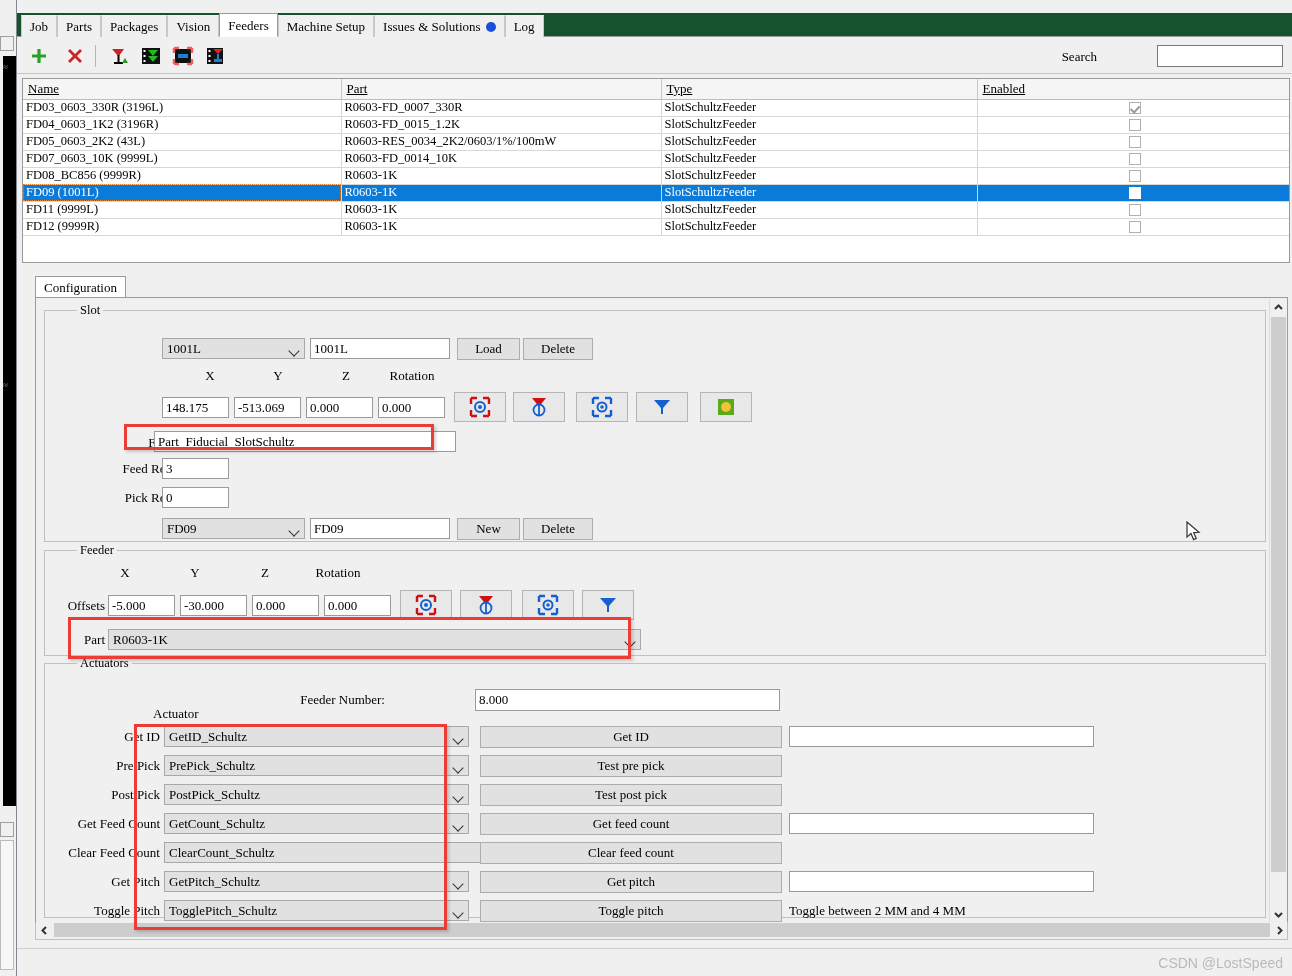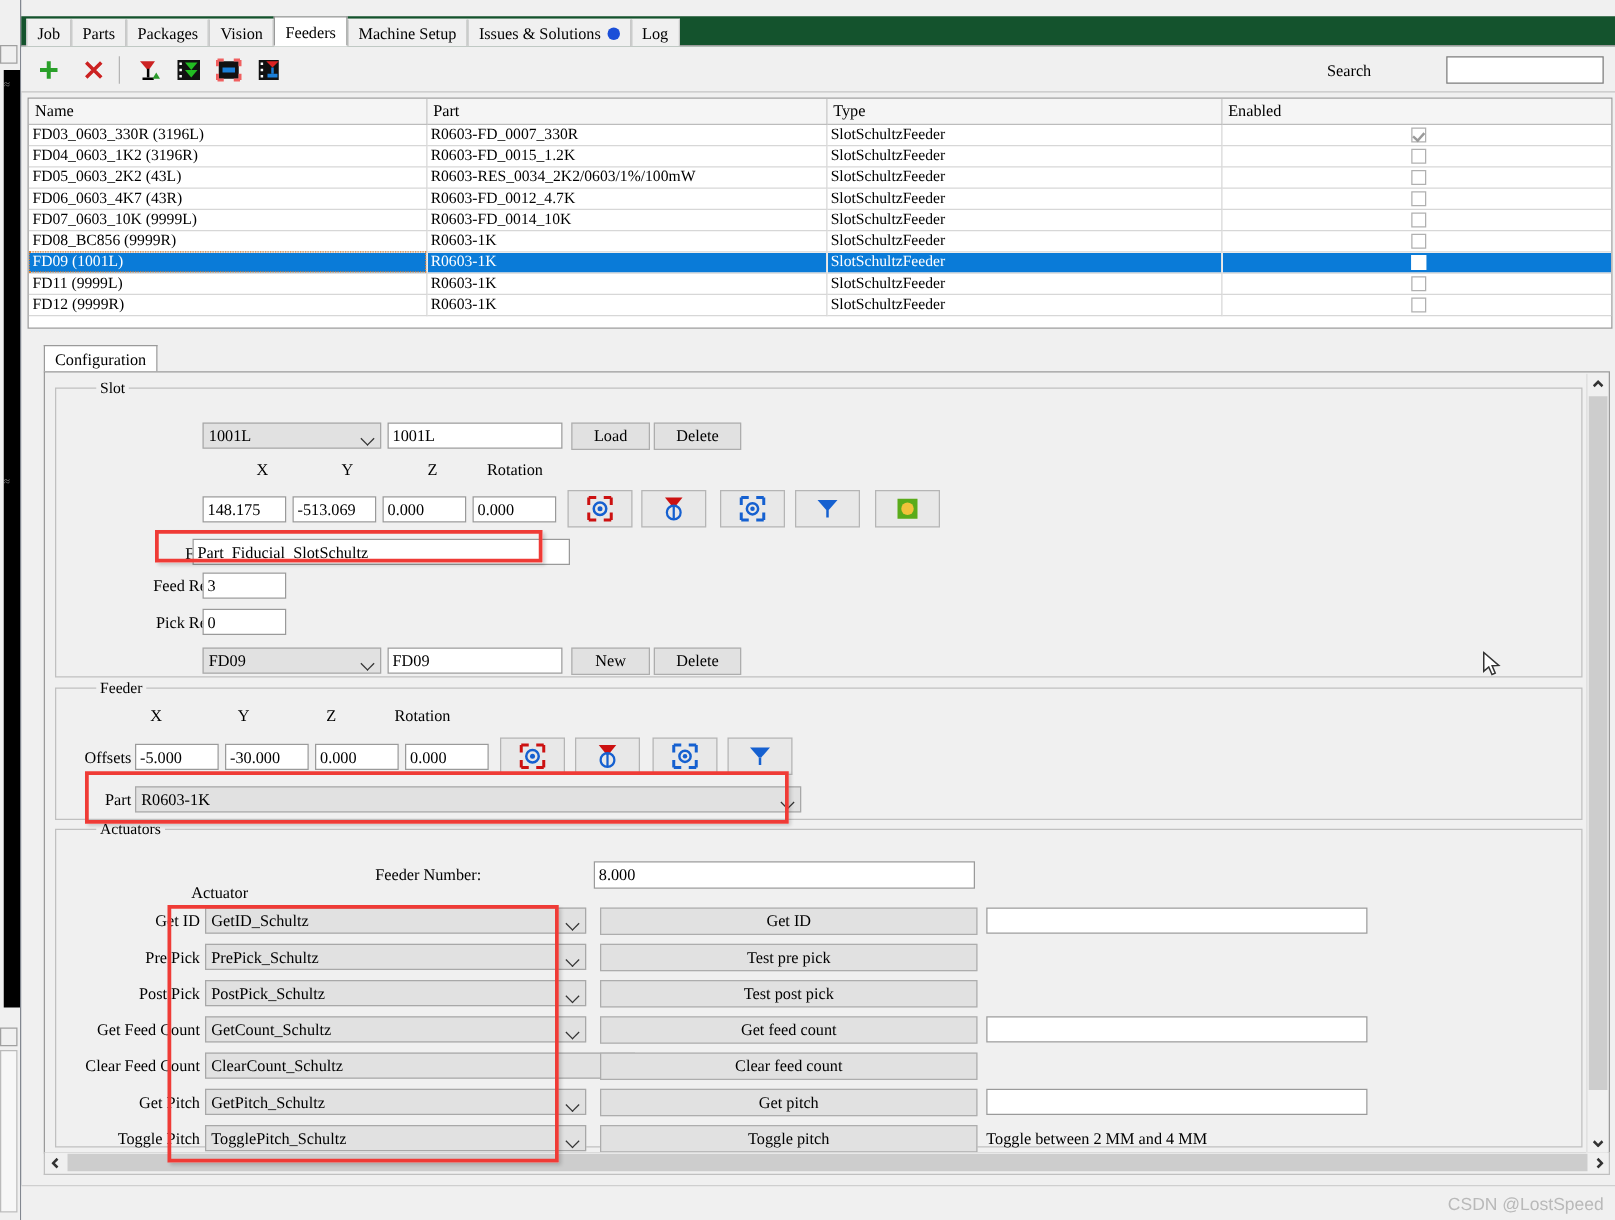--- a/index.html
+++ b/index.html
@@ -99,20 +99,21 @@
     overflow: hidden;
   }
   table.grid { border-collapse: collapse; width: 1266px; table-layout: fixed; }
   table.grid th {
     text-align: left; font-weight: normal;
     font-family: "Liberation Serif", serif; font-size: 13px;
     height: 20px; padding: 0 0 0 5px;
     background: #f5f5f5;
     border-right: 1px solid #c8c8c8;
     border-bottom: 1px solid #bcbcbc;
+    text-decoration: underline;
   }
   table.grid td {
     height: 16px; padding: 0 0 0 3px;
     font-family: "Liberation Serif", serif; font-size: 12.5px;
     border-right: 1px solid #d7d7d7;
     border-bottom: 1px solid #d7d7d7;
     white-space: nowrap; overflow: hidden;
   }
   table.grid tr.sel td { background: #0a7bd8; color: #fff; }
   table.grid tr.sel td:first-child { outline: 1px dotted #e08030; outline-offset: -1px; }
@@ -342,26 +343,20 @@
             </tr>
             <tr class="">
               <td>FD04_0603_1K2 (3196R)</td>
               <td>R0603-FD_0015_1.2K</td>
               <td>SlotSchultzFeeder</td>
               <td class="cb"><span class="chk"></span></td>
             </tr>
             <tr class="">
               <td>FD05_0603_2K2 (43L)</td>
               <td>R0603-RES_0034_2K2/0603/1%/100mW</td>
-              <td>SlotSchultzFeeder</td>
-              <td class="cb"><span class="chk"></span></td>
-            </tr>
-            <tr class="">
-              <td>FD06_0603_4K7 (43R)</td>
-              <td>R0603-FD_0012_4.7K</td>
               <td>SlotSchultzFeeder</td>
               <td class="cb"><span class="chk"></span></td>
             </tr>
             <tr class="">
               <td>FD07_0603_10K (9999L)</td>
               <td>R0603-FD_0014_10K</td>
               <td>SlotSchultzFeeder</td>
               <td class="cb"><span class="chk"></span></td>
             </tr>
             <tr class="">

